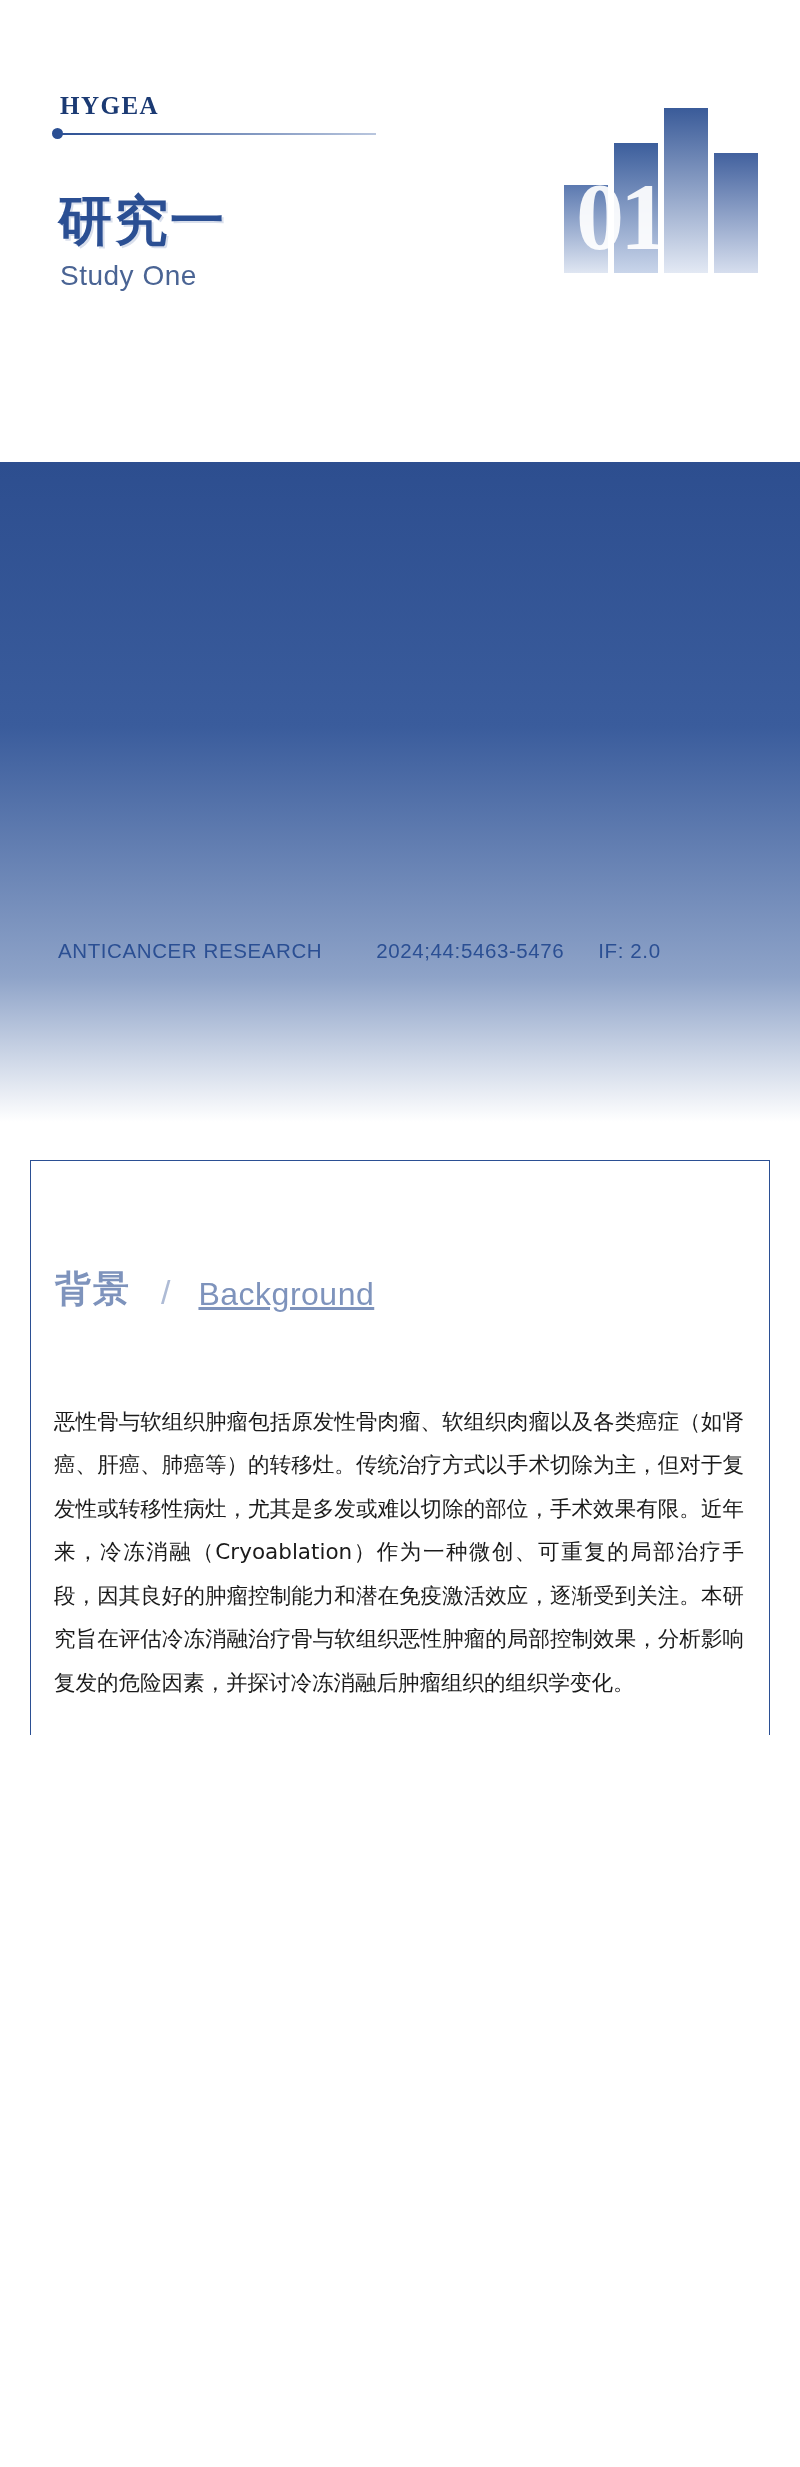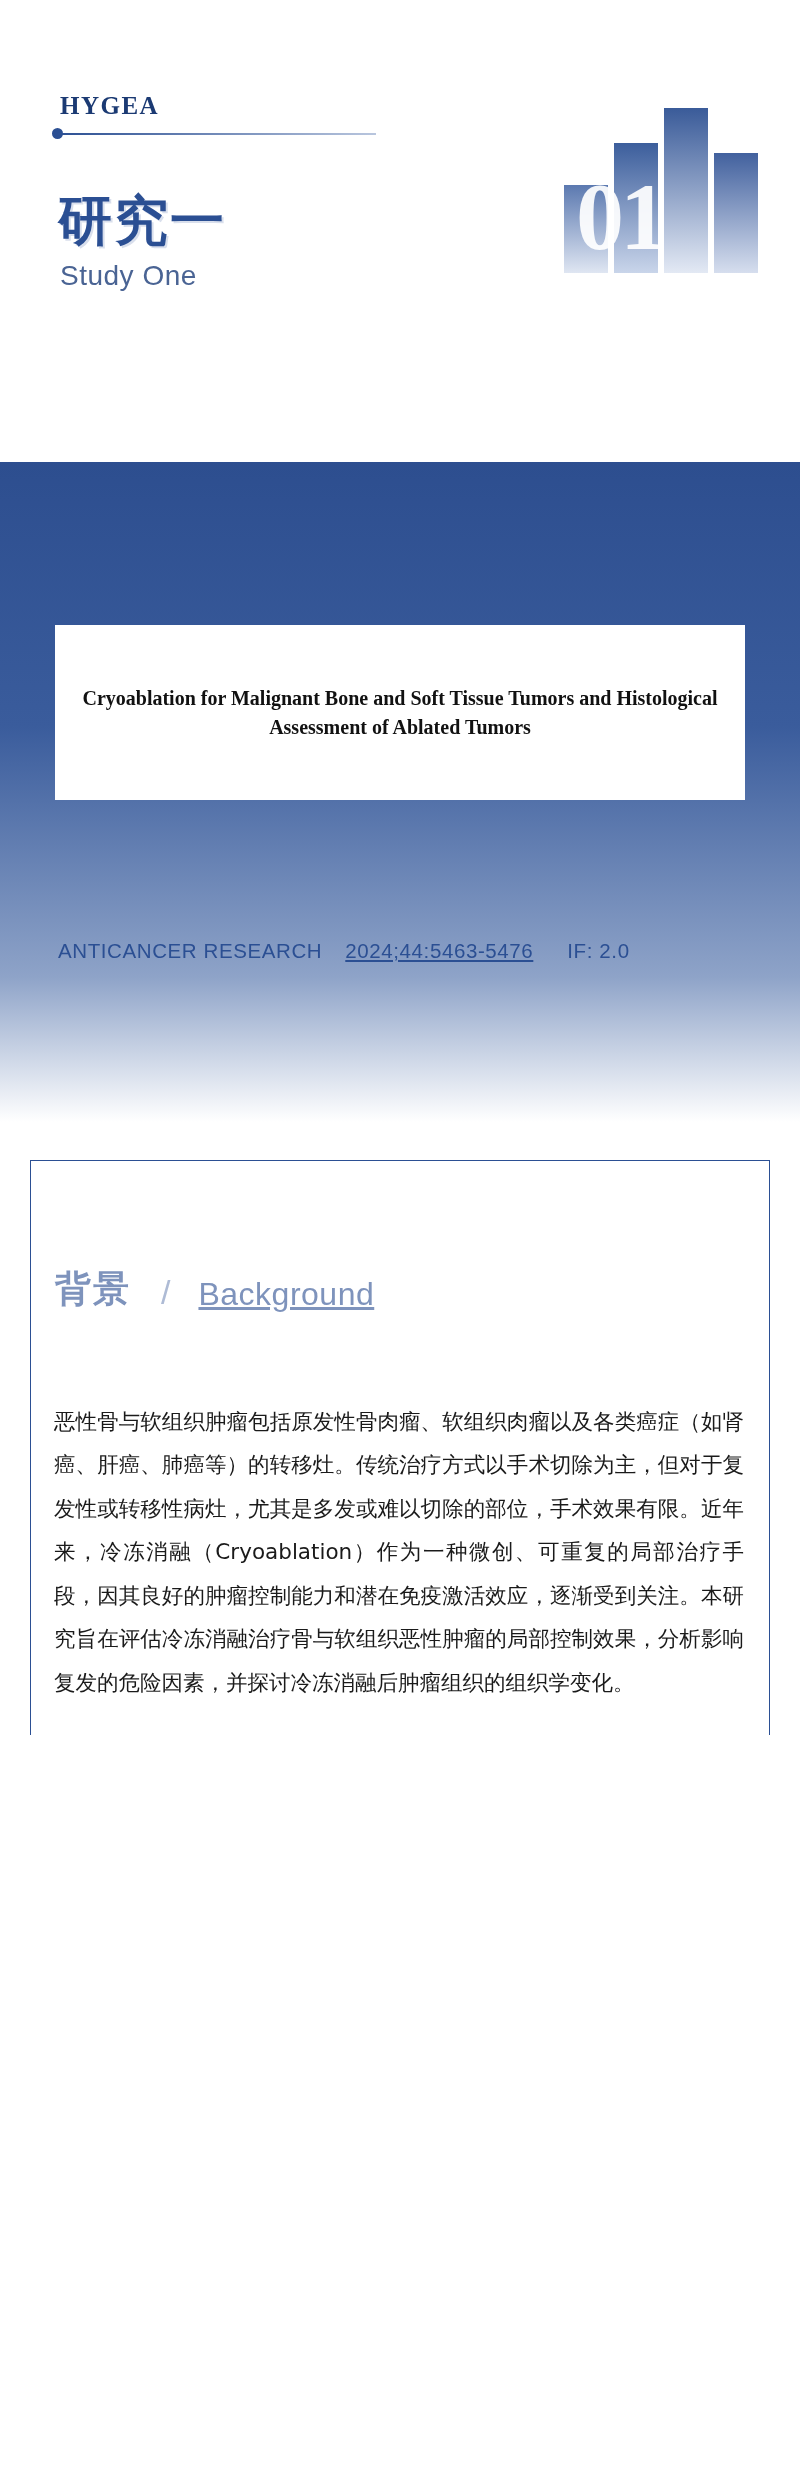--- a/index.html
+++ b/index.html
@@ -138,21 +138,21 @@
     left: 58px;
     top: 908px;
     width: 690px;
     color: #2b4f93;
     font-size: 20.5px;
     letter-spacing: 0.6px;
     display: flex;
     align-items: baseline;
   }
   .journal-name { font-weight: 500; margin-top: 31px; }
-  .journal-cite { margin-left: 23px; font-weight: 500; text-decoration: underline; }
+  .journal-cite { margin-left: 54px; font-weight: 500; }
   .journal-if { margin-left: 34px; font-weight: 500; }
 
   
   .section-card {
     position: absolute;
     left: 30px;
     top: 1160px;
     width: 740px;
     height: 1215px;
     border: 1.6px solid #2b4f93;
@@ -218,23 +218,20 @@
       <div class="bar b1"></div>
       <div class="bar b2"></div>
       <div class="bar b3"></div>
       <div class="bar b4"></div>
       <div class="deco-num">01</div>
     </div>
   </div>
 
   <div class="band"></div>
 
-  <div class="paper-card">
-    <div class="paper-title">Cryoablation for Malignant Bone and Soft Tissue Tumors and Histological Assessment of Ablated Tumors</div>
-  </div>
 
   <div class="journal-line">
     <span class="journal-name">ANTICANCER RESEARCH</span>
     <span class="journal-cite">2024;44:5463-5476</span>
     <span class="journal-if">IF: 2.0</span>
   </div>
 
   <div class="section-card"></div>
 
   <div class="section-head">

